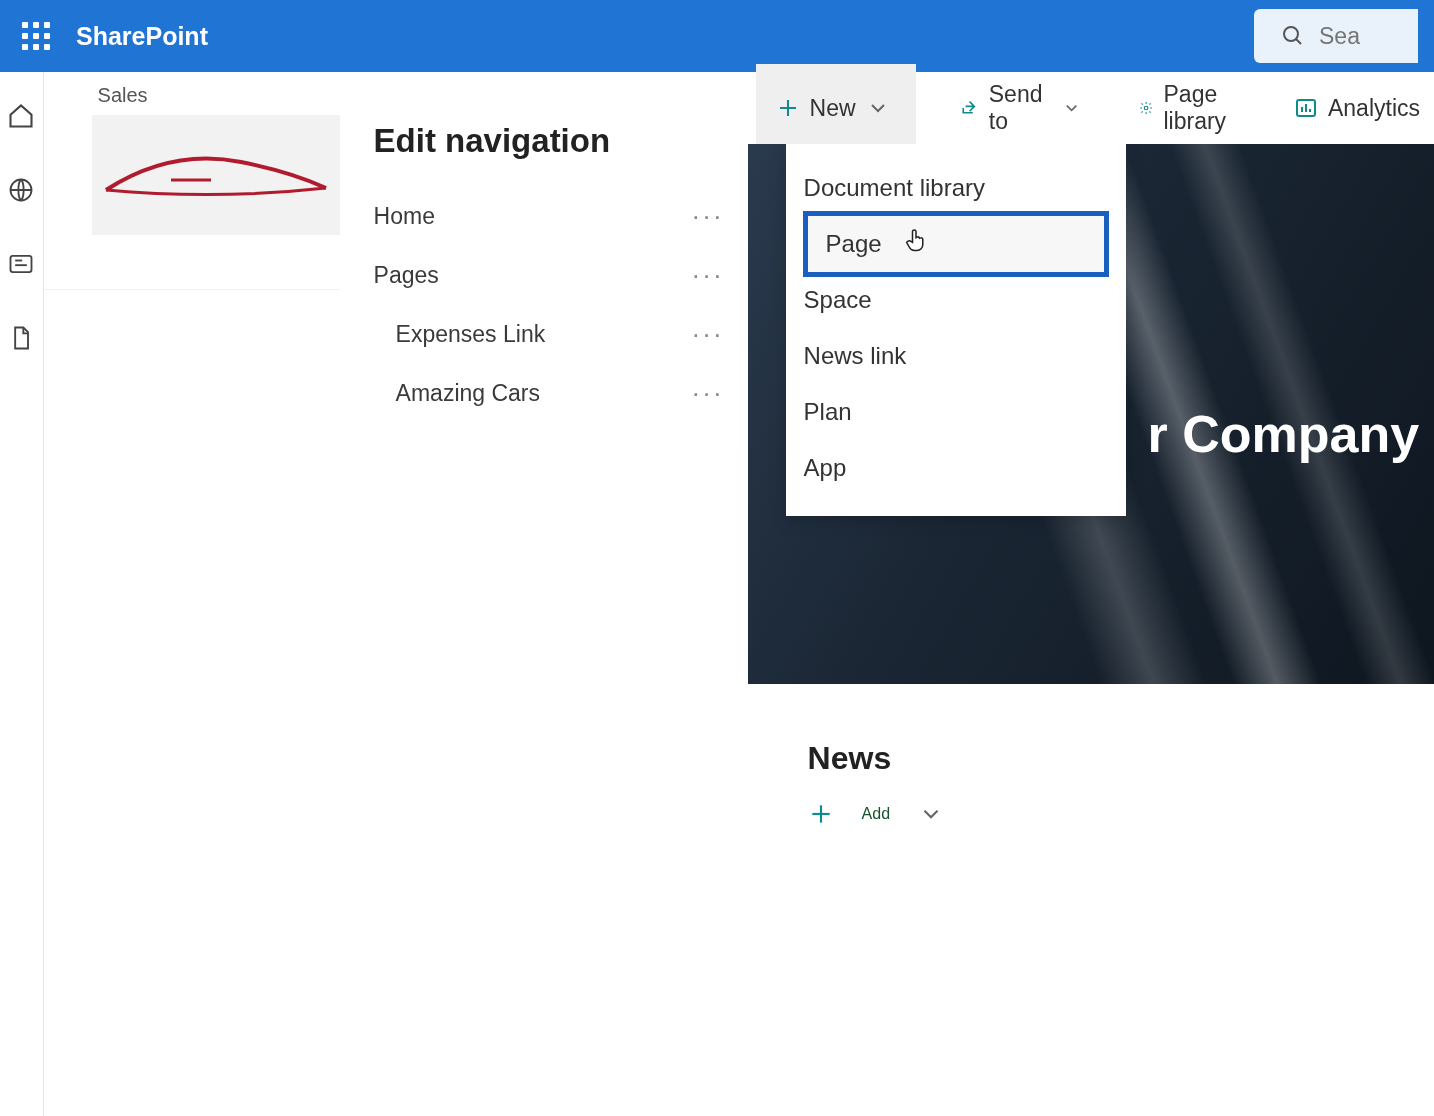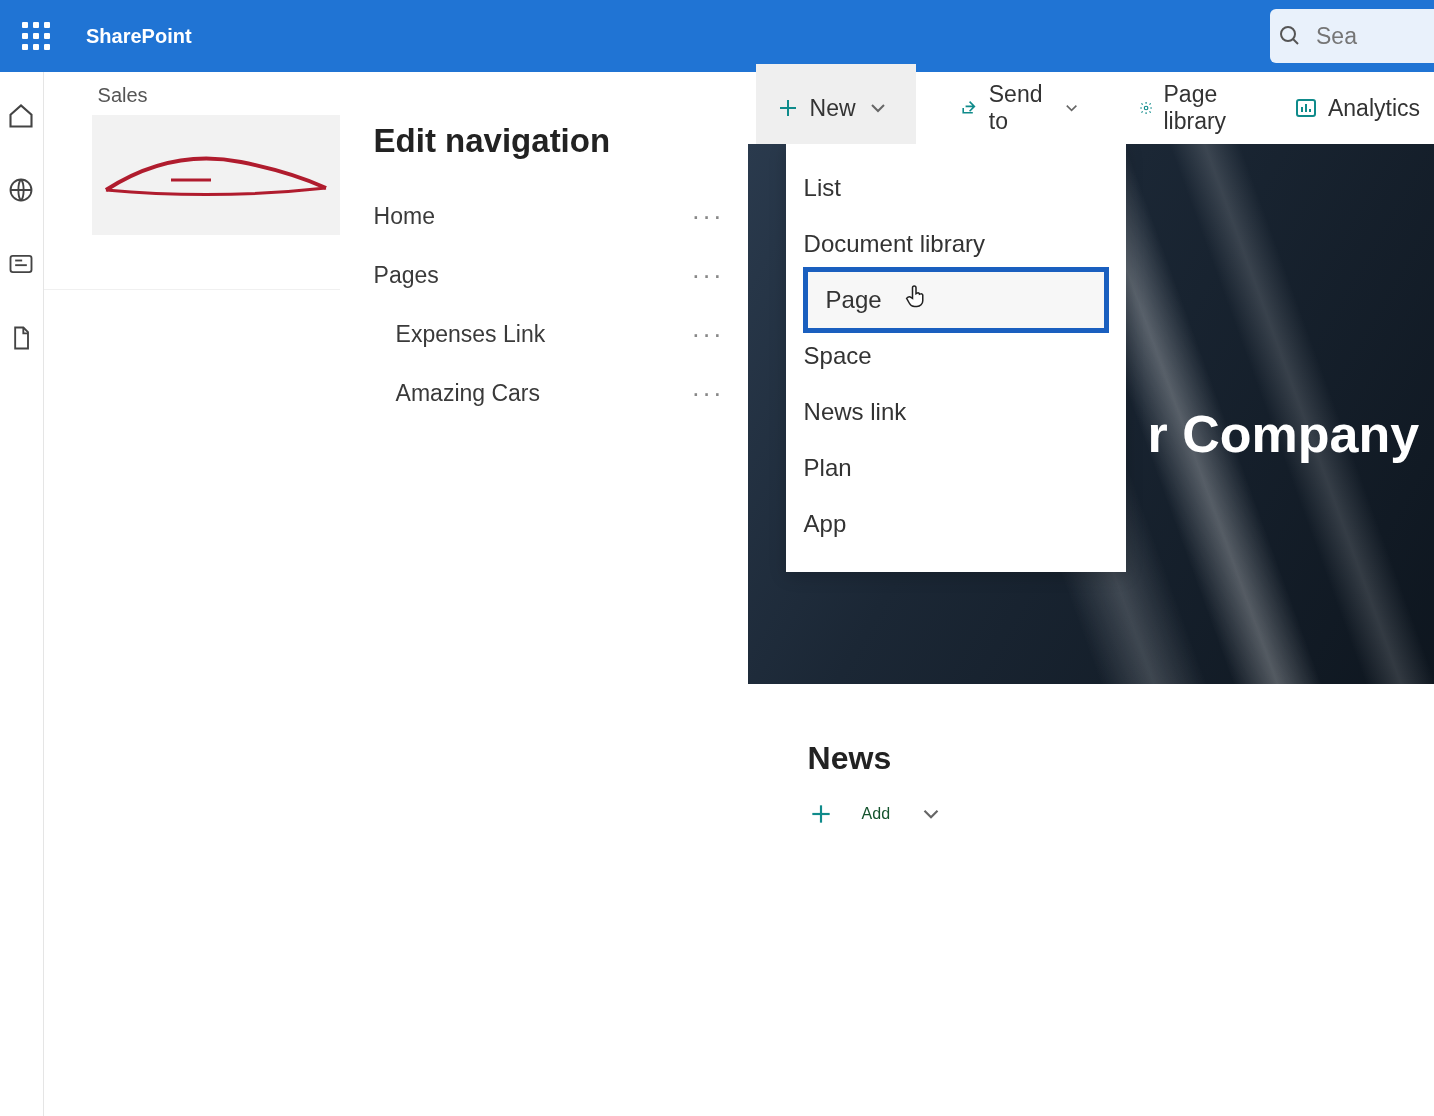--- a/index.html
+++ b/index.html
@@ -16,25 +16,25 @@
   }
   .waffle {
     width: 72px; height: 72px; display: flex; align-items: center; justify-content: center;
     cursor: pointer;
   }
   .waffle-grid {
     display: grid; grid-template-columns: repeat(3,6px); grid-template-rows: repeat(3,6px);
     gap: 5px;
   }
   .waffle-grid span { width:6px; height:6px; background:#fff; border-radius:1px; }
-  .app-title { font-size: 20px; font-weight: 600; margin-left: 14px; color:#fff; }
+  .app-title { font-size: 25px; font-weight: 600; margin-left: 4px; color:#fff; }
   .search-wrap {
-    position: absolute; right: 0; top: 9px; height: 54px; width: 164px;
+    position: absolute; right: 16px; top: 9px; height: 54px; width: 164px;
     background: #e9f1fb; border-radius: 6px 0 0 6px;
-    display:flex; align-items:center; padding-left:8px; gap:14px;
+    display:flex; align-items:center; padding-left:27px; gap:14px;
     color:#555;
   }
   .search-wrap svg { width:24px; height:24px; }
   .search-wrap input {
     border:none; background:transparent; outline:none; font-size:23px; color:#333;
     width: 90px;
   }
 
   
   .layout { display:flex; height: calc(100% - 72px); }
@@ -260,21 +260,20 @@
                 <line x1="16" y1="16" x2="16" y2="13"></line>
               </svg>
             <span>Analytics</span>
           </div>
         </div>
 
         <div class="hero">
           <div class="hero-title">r Company</div>
 
           <div class="dropdown" id="new-dropdown">
-              <div class="menu-item">List</div>
               <div class="menu-item">Document library</div>
               <div class="menu-item highlighted">Page<svg viewBox="0 0 24 24" class="cursor-hand">
                   <path d="M9 11V5a1.5 1.5 0 0 1 3 0v5l1-.5a1.3 1.3 0 0 1 2 1l1-.3a1.3 1.3 0 0 1 1.8 1.2V16a5 5 0 0 1-5 5h-2a5 5 0 0 1-4.5-2.8L4 14l1.2-1a2 2 0 0 1 2.5.2L9 14z" fill="#fff" stroke="#222" stroke-width="1.3"></path>
                 </svg></div>
               <div class="menu-item">Space</div>
               <div class="menu-item">News link</div>
               <div class="menu-item">Plan</div>
               <div class="menu-item">App</div>
             </div>
         </div>

